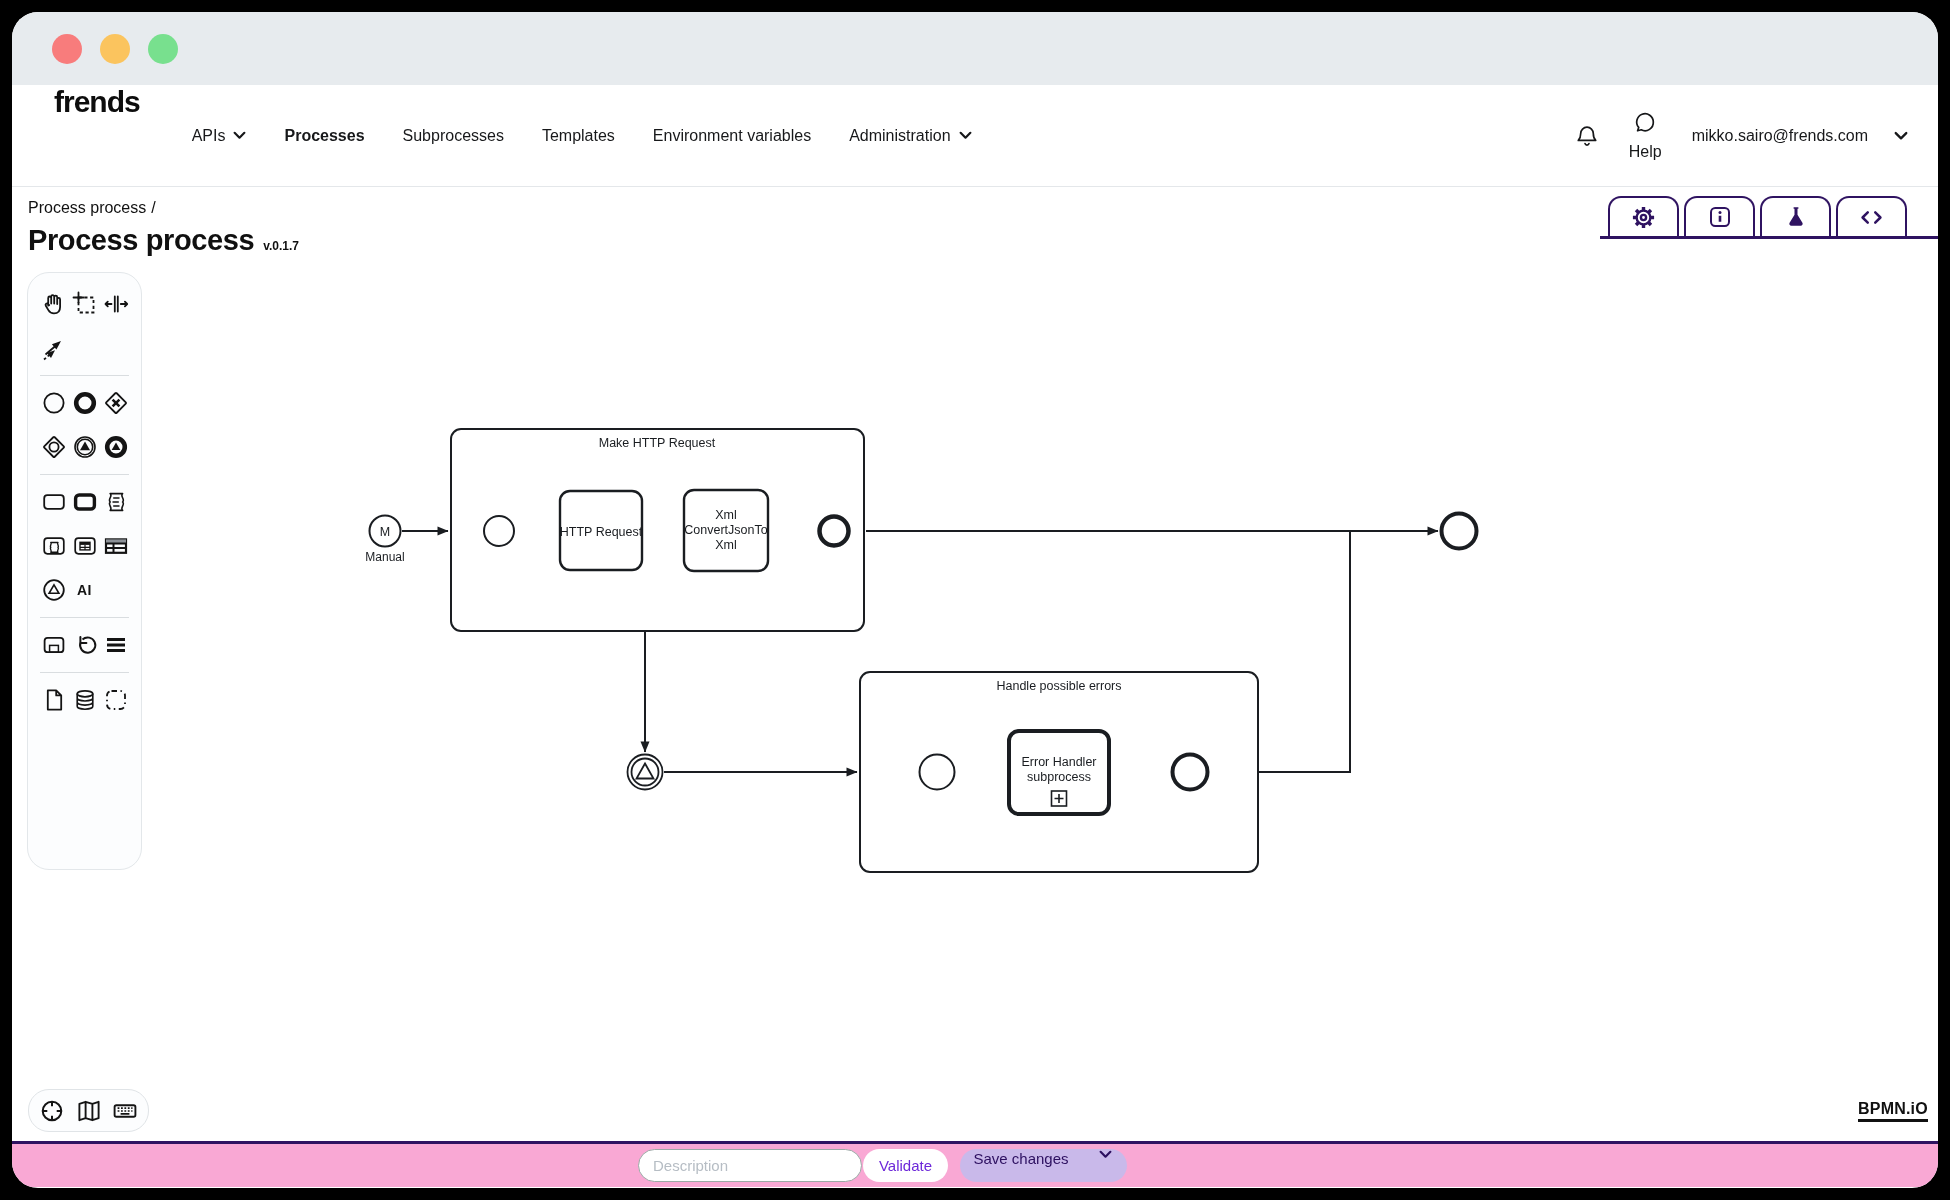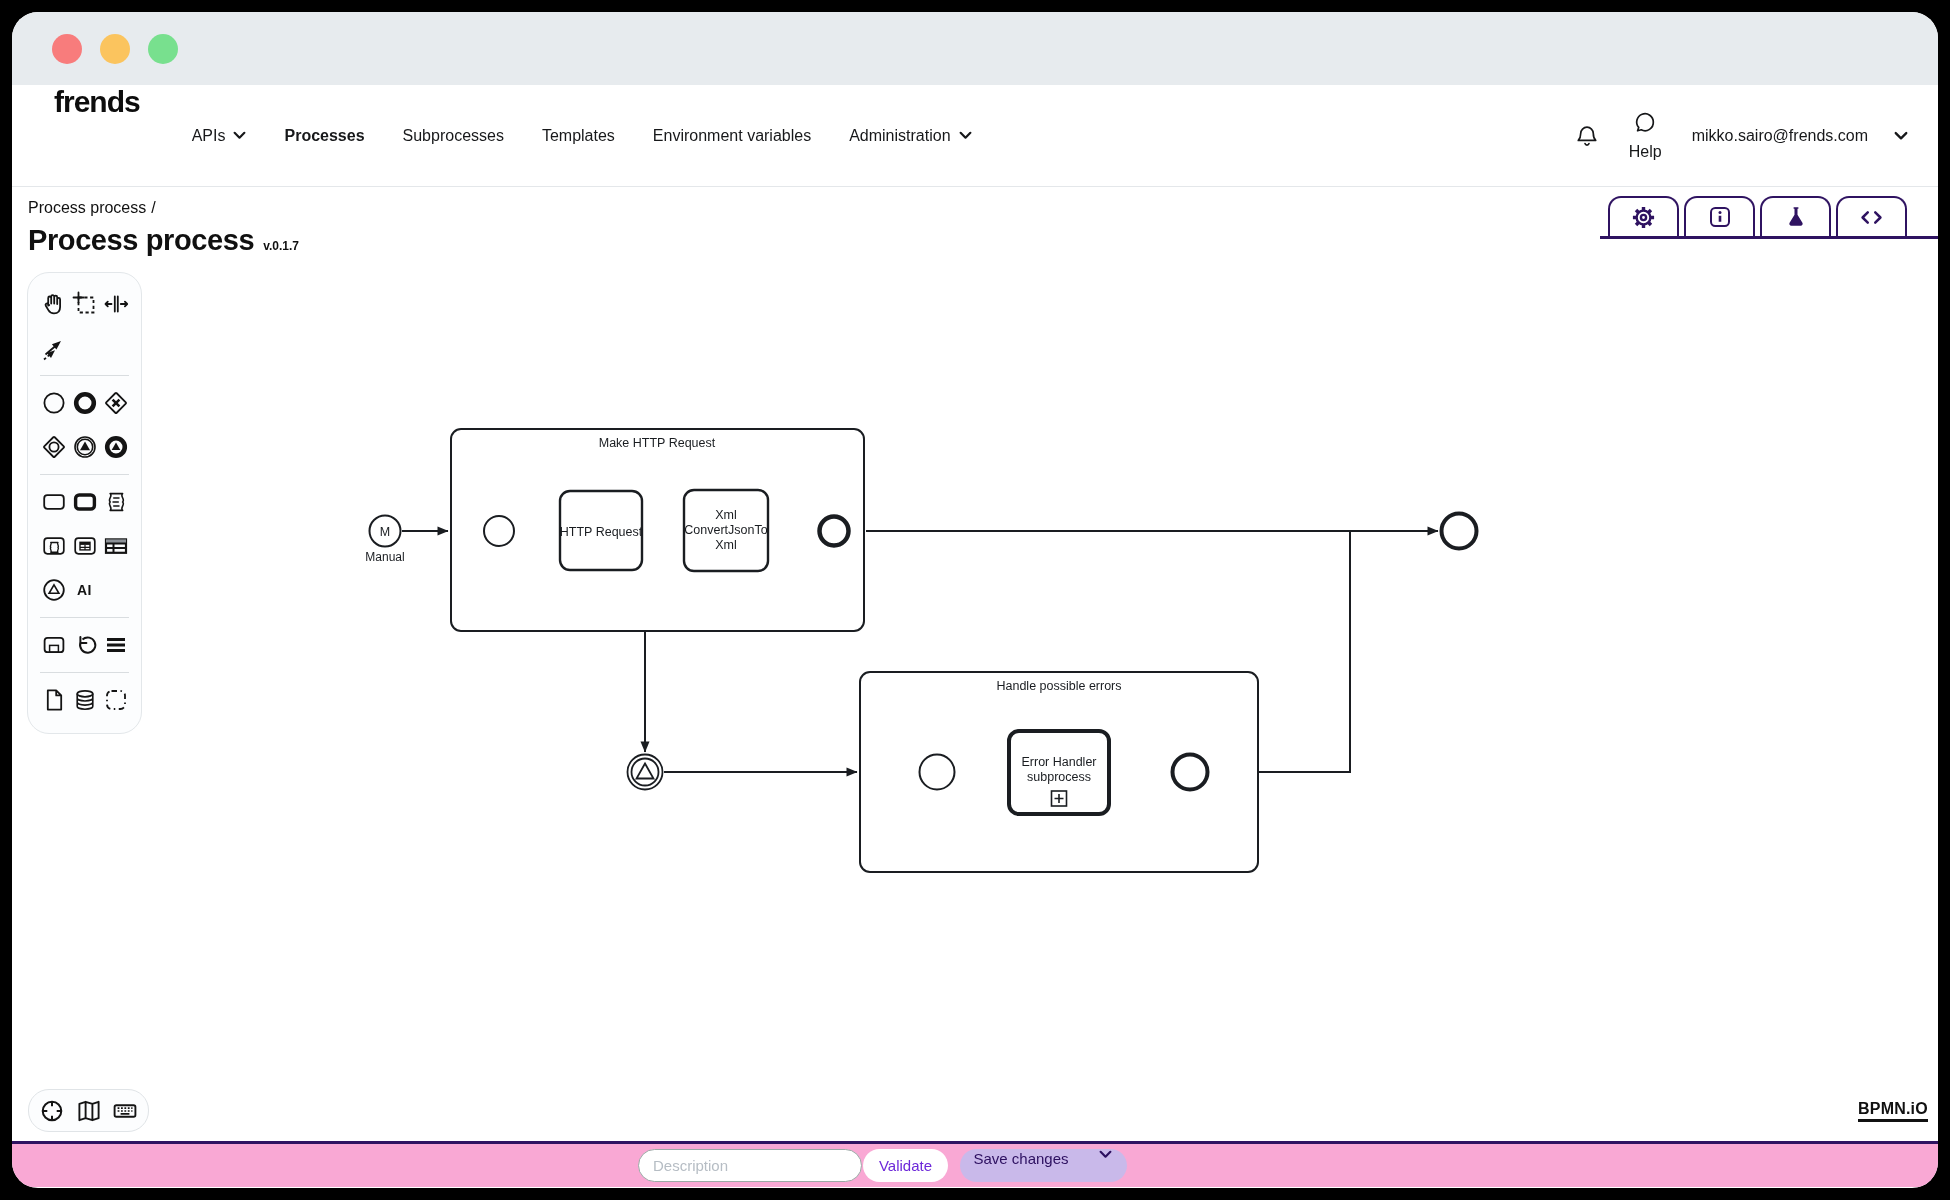--- a/index.html
+++ b/index.html
@@ -26,21 +26,21 @@
   .content{position:relative;height:954px;background:#fff;}
   .page-header{position:absolute;left:16px;top:12px;z-index:3;}
   .breadcrumb{font-size:16px;color:#111;}
   .breadcrumb .sep{margin-left:5px;}
   .page-title{margin-top:7px;font-size:29px;font-weight:600;letter-spacing:-0.4px;color:#101010;}
   .page-title .version{font-size:12px;font-weight:600;margin-left:9px;letter-spacing:0;}
   
   .tabstrip{position:absolute;top:9px;right:0;width:330px;height:40px;display:flex;align-items:flex-end;gap:5px;padding-left:8px;border-bottom:3px solid #2f1361;box-sizing:content-box;z-index:4;}
   .etab{width:71px;height:40px;background:#fff;border:2px solid #2f1361;border-bottom:none;border-radius:13px 13px 0 0;display:flex;align-items:center;justify-content:center;box-sizing:border-box;cursor:pointer;}
   
-  .palette{position:absolute;left:15px;top:85px;width:115px;height:462px;background:#fcfdfe;border:1px solid #e3e7ea;border-radius:22px;box-sizing:border-box;padding:9px 10px;z-index:3;display:flex;flex-direction:column;}
+  .palette{position:absolute;left:15px;top:85px;width:115px;height:598px;background:#fcfdfe;border:1px solid #e3e7ea;border-radius:22px;box-sizing:border-box;padding:9px 10px;z-index:3;display:flex;flex-direction:column;}
   .prow{height:44px;display:grid;grid-template-columns:1fr 1fr 1fr;align-items:center;justify-items:center;}
   .psep{height:1px;background:#d9dde0;margin:5px 2px;}
   .pslot{width:30px;height:30px;display:flex;align-items:center;justify-content:center;cursor:pointer;}
   .ai-label{font-size:14px;font-weight:800;color:#141414;letter-spacing:0.5px;}
   
   .canvas-controls{position:absolute;left:16px;top:902px;width:121px;height:43px;border:1px solid #e0e4e7;border-radius:21px;background:#fcfdfe;display:flex;align-items:center;justify-content:space-evenly;box-sizing:border-box;z-index:3;}
   .cc-btn{width:28px;height:28px;display:flex;align-items:center;justify-content:center;cursor:pointer;}
   .watermark{position:absolute;left:1846px;top:913px;font-size:16px;font-weight:700;letter-spacing:0.2px;color:#111;border-bottom:3px solid #111;padding-bottom:1px;z-index:3;cursor:pointer;}
   .diagram-svg{position:absolute;left:0;top:0;z-index:1;}
   

